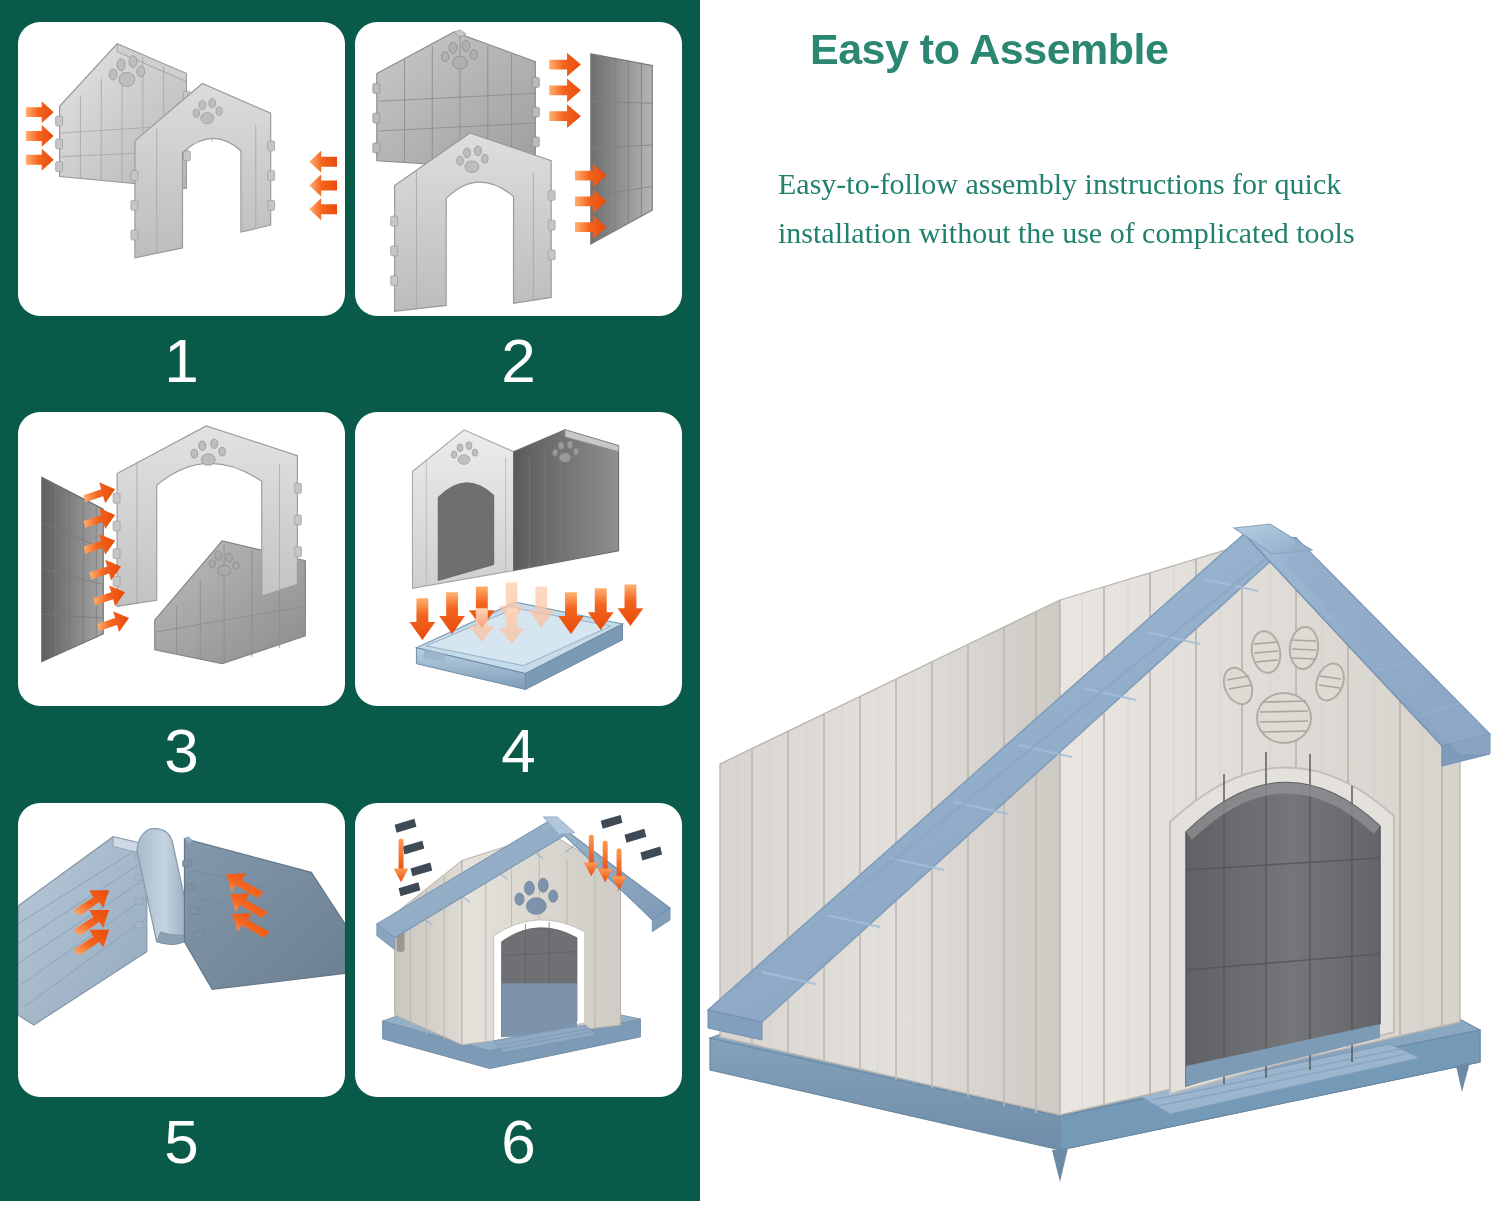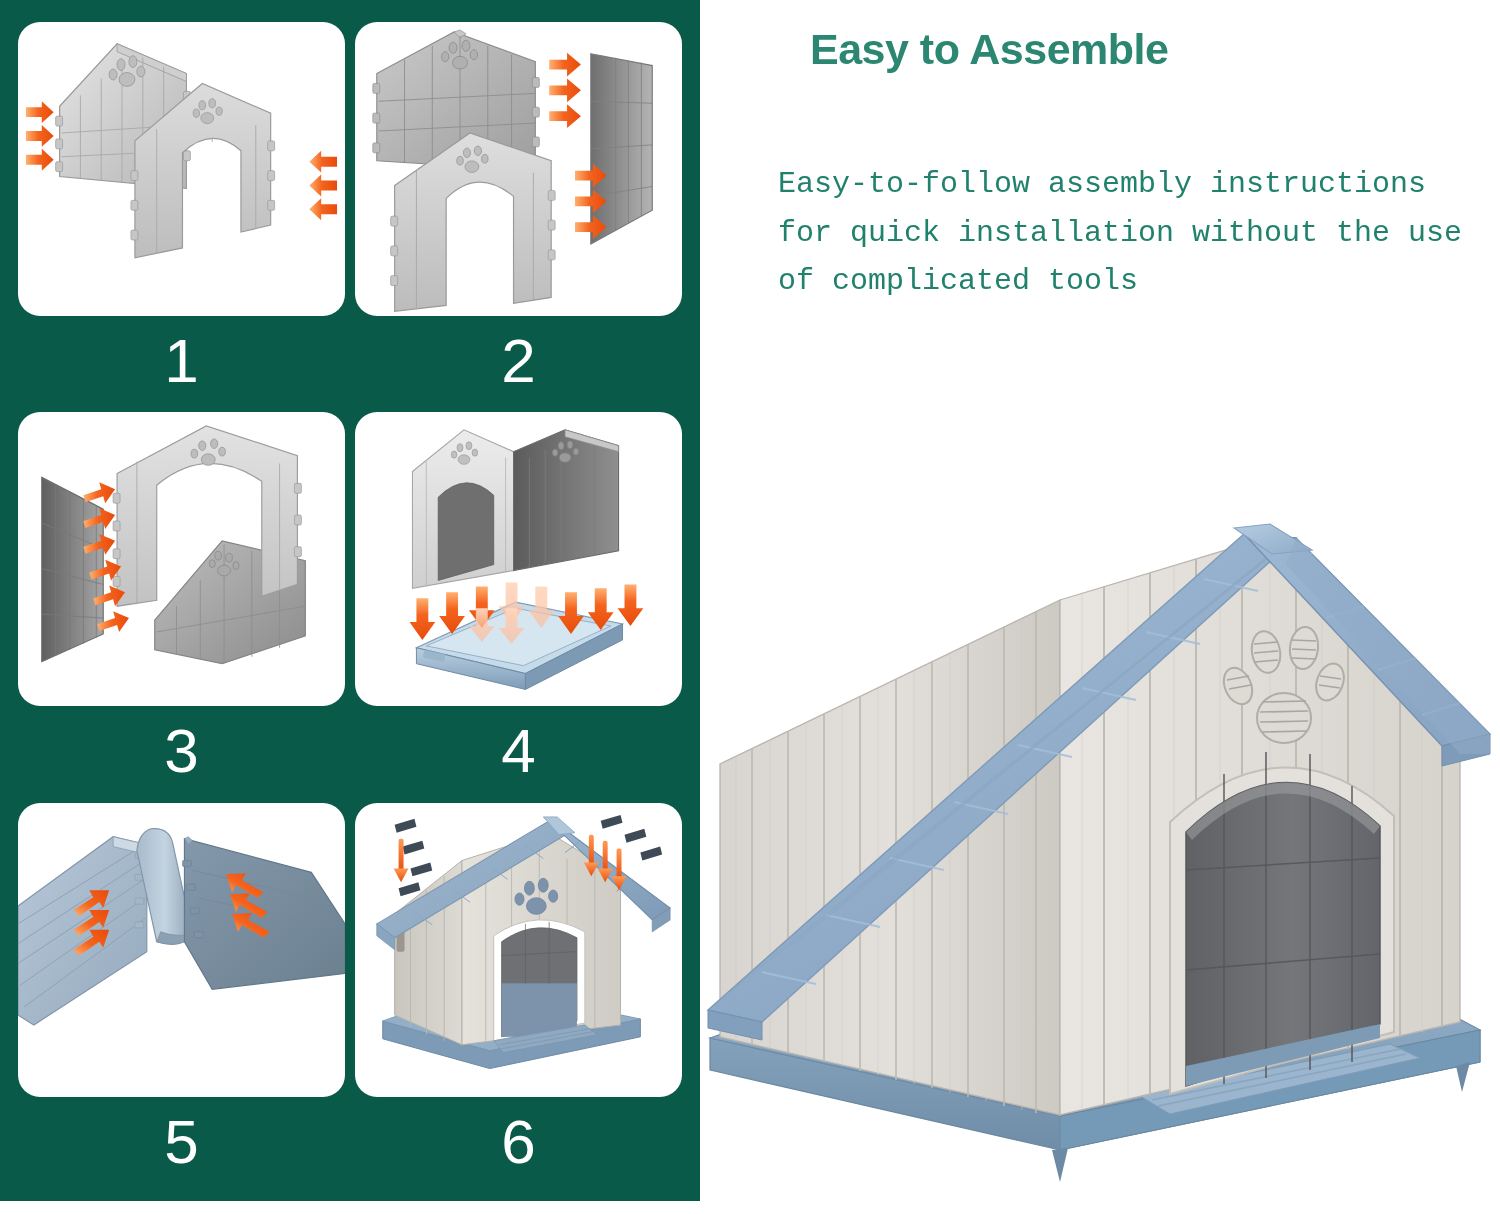--- a/index.html
+++ b/index.html
@@ -54,21 +54,21 @@
     font-family:"Liberation Sans", sans-serif;
     white-space:nowrap;
     margin-left:34px;
   }
   .subcopy{
     position:absolute;left:778px;top:160px;width:700px;
     color:#20816c;
     font-size:30px;
     font-weight:400;
     line-height:1.62;
-    font-family:Liberation Mono, monospace;
+    font-family:Liberation Serif, serif;
   }
 
   
   .hero{position:absolute;left:700px;top:510px;width:800px;height:700px;}
 
   svg{display:block;}
 </style>
 </head>
 <body>
 

